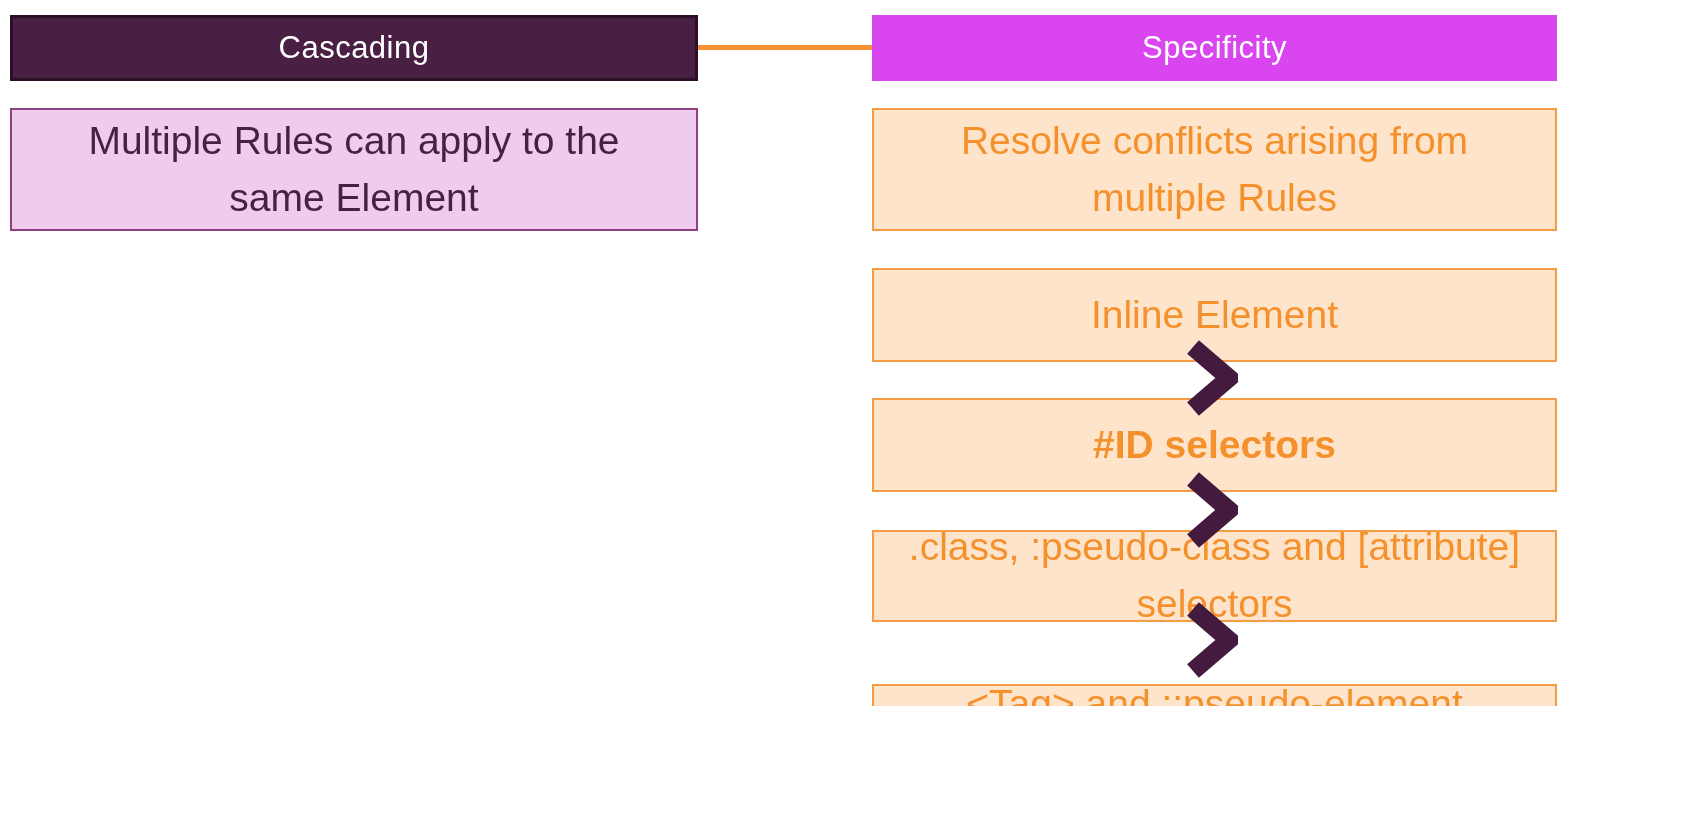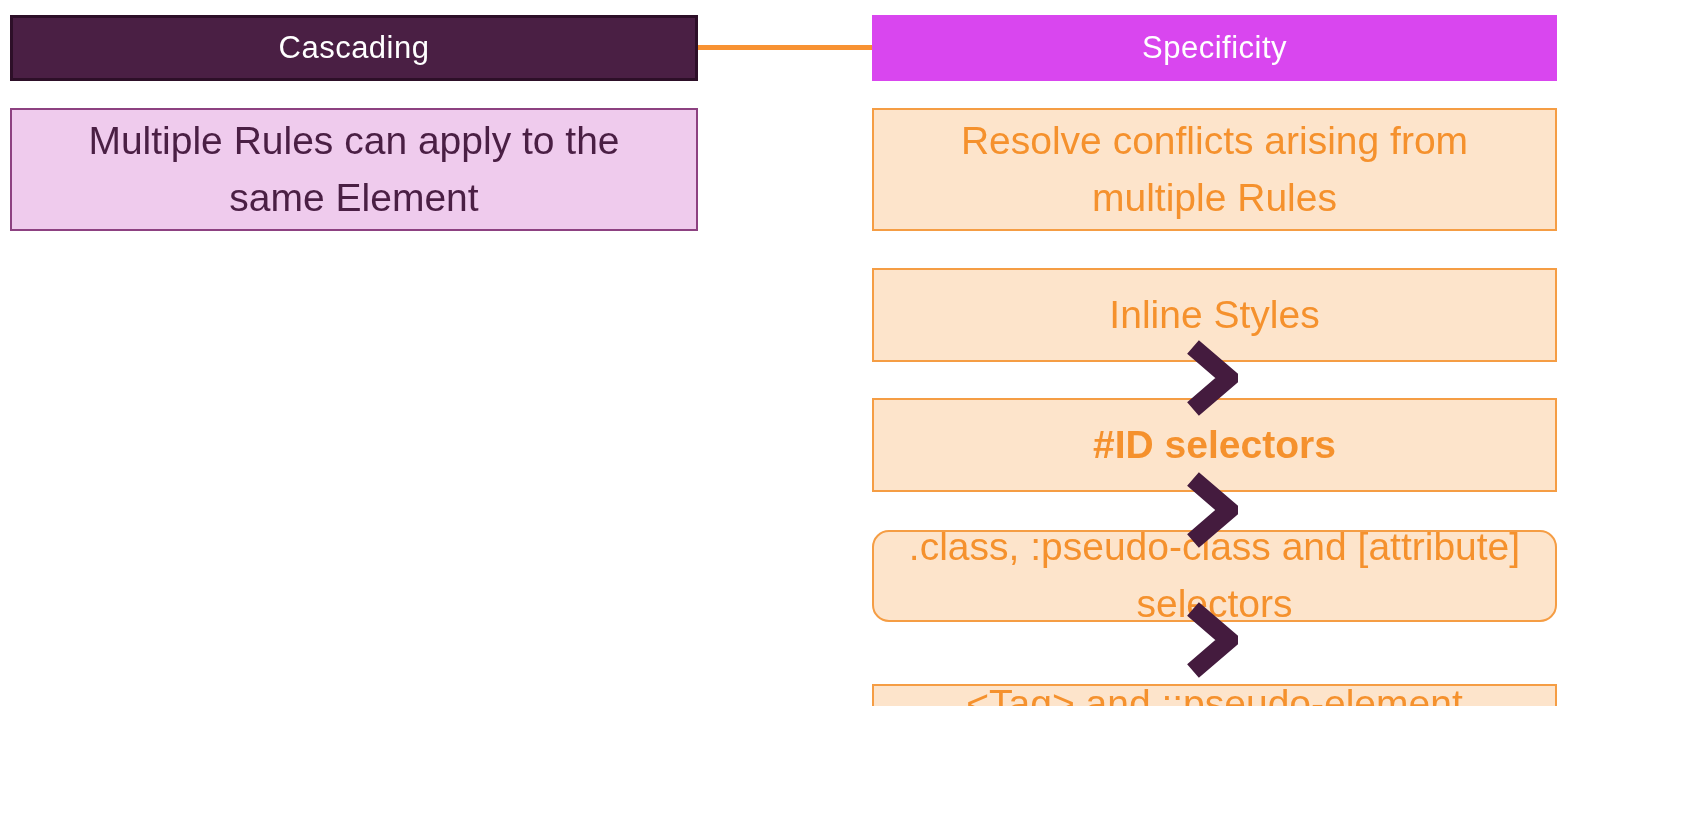--- a/index.html
+++ b/index.html
@@ -69,21 +69,21 @@
 
   
   .hdr-cascading   { left: 10px;  top: 15px; width: 688px; height: 66px; }
   .box-cascading   { left: 10px;  top: 108px; width: 688px; height: 123px; }
 
   
   .hdr-specificity { left: 872px; top: 15px;  width: 685px; height: 66px; }
   .box-resolve     { left: 872px; top: 108px; width: 685px; height: 123px; }
   .box-inline      { left: 872px; top: 268px; width: 685px; height: 94px; }
   .box-id          { left: 872px; top: 398px; width: 685px; height: 94px; font-weight: bold; }
-  .box-class       { left: 872px; top: 530px; width: 685px; height: 92px; border-radius: 17px; }
+  .box-class       { left: 872px; top: 530px; width: 685px; height: 92px; }
   .box-tag         { left: 872px; top: 658px; width: 685px; height: 97px; margin-top: 26px; }
 
   .chevron-1 { left: 1184px; top: 338px; }
   .chevron-2 { left: 1184px; top: 470px; }
   .chevron-3 { left: 1184px; top: 600px; }
 </style>
 </head>
 <body>
 
 <div class="canvas">
@@ -91,21 +91,21 @@
   <div class="hdr hdr-purple hdr-cascading">Cascading</div>
 
   <div class="box box-pink box-cascading">Multiple Rules can apply to the same Element</div>
 
   <div class="connector"></div>
 
   <div class="hdr hdr-orange hdr-specificity">Specificity</div>
 
   <div class="box box-peach box-resolve">Resolve conflicts arising from multiple Rules</div>
 
-  <div class="box box-peach box-inline">Inline Styles</div>
+  <div class="box box-peach box-inline">Inline Element</div>
 
   <div class="chevron chevron-1">
     <svg viewBox="0 0 54 80" aria-hidden="true">
       <path d="M9 9 L45 40 L9 71" fill="none" stroke="#441b3e" stroke-width="18" stroke-linejoin="miter"></path>
     </svg>
   </div>
 
   <div class="box box-peach box-id">#ID selectors</div>
 
   <div class="chevron chevron-2">

